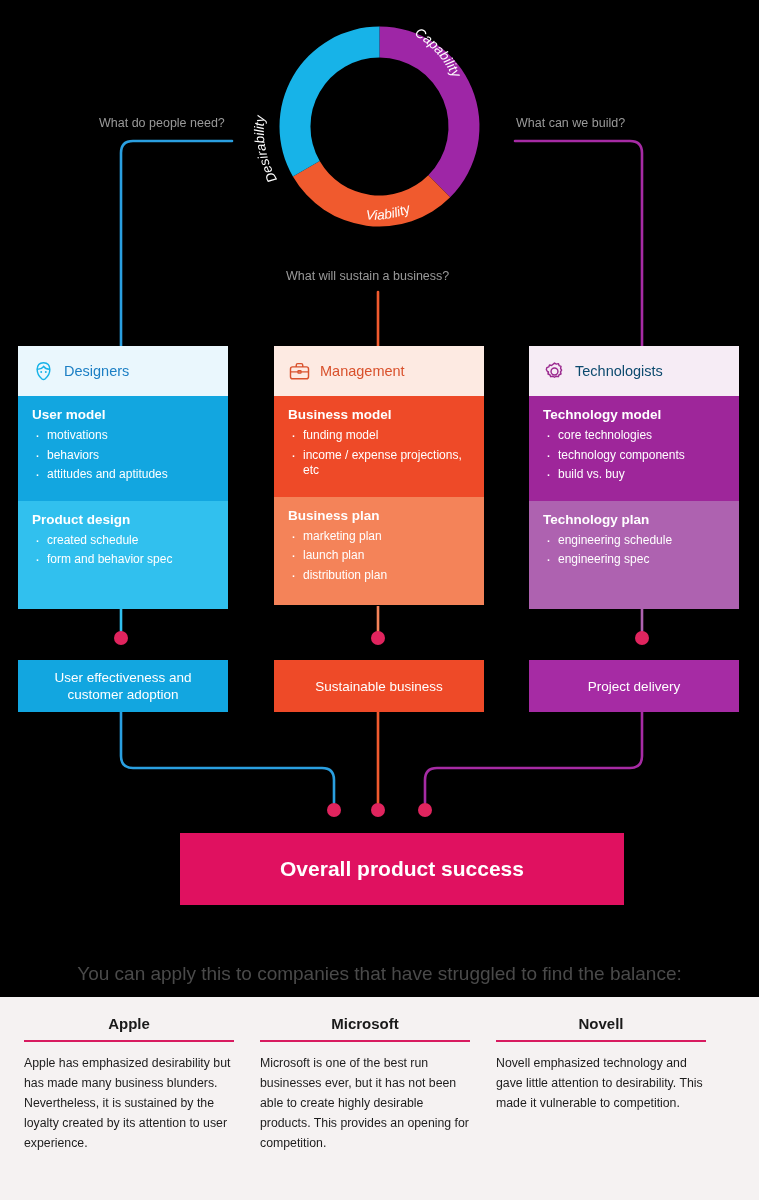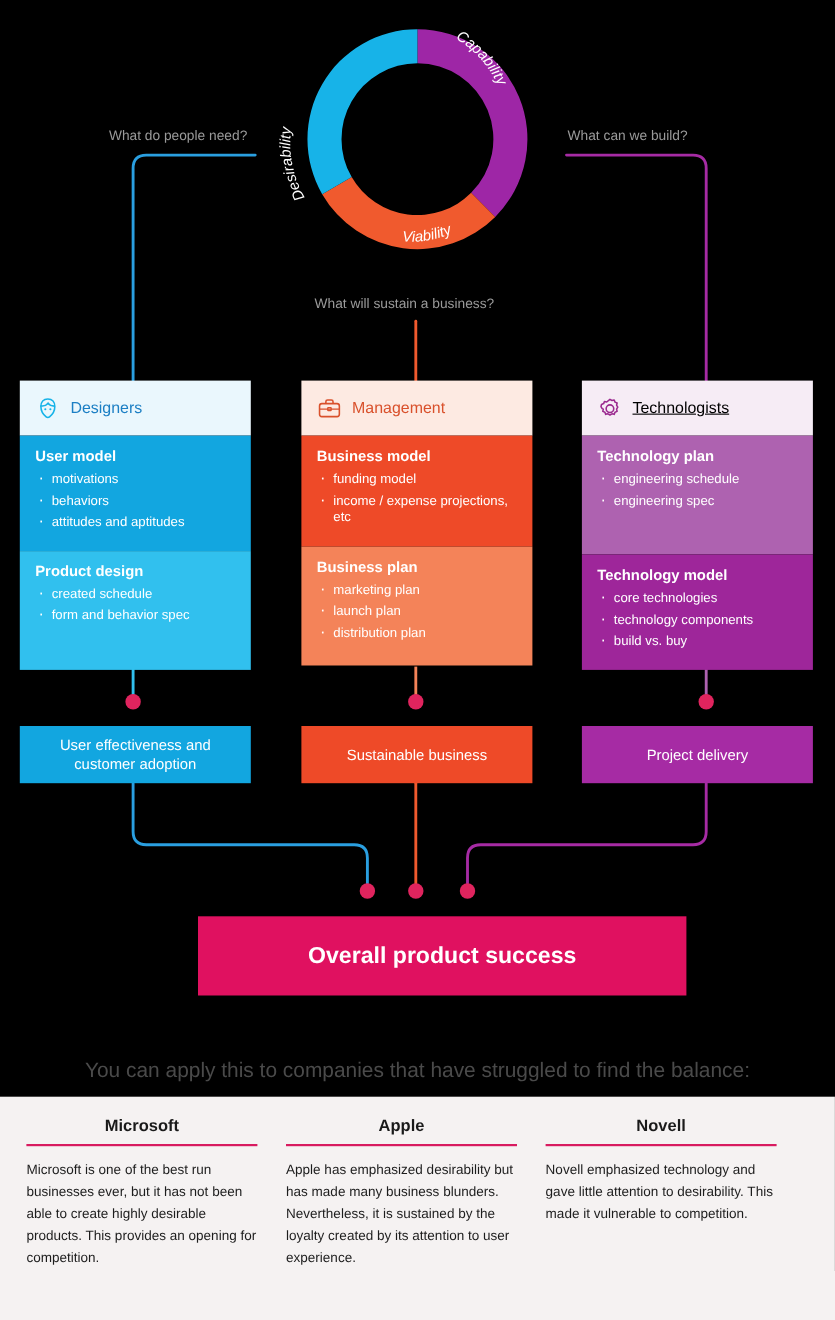--- a/index.html
+++ b/index.html
@@ -65,21 +65,21 @@
   .card-a .card-head .title { color: #1c7fc4; }
   .card-a .sec-1 { background: #12a6e0; }
   .card-a .sec-2 { background: #31c0ee; height: 108px; }
   
   .card-b .card-head { background: #fdeae2; }
   .card-b .card-head .title { color: #d9512c; }
   .card-b .sec-1 { background: #ee4a28; }
   .card-b .sec-2 { background: #f48359; height: 108px; }
   
   .card-c .card-head { background: #f6ecf5; }
-  .card-c .card-head .title { color: #000000; text-decoration: underline; }
+  .card-c .card-head .title { color: #0c4a6e; }
   .card-c .sec-1 { background: #9e269a; }
   .card-c .sec-2 { background: #ae62b0; height: 108px; }
 
   
   .outcome {
     position: absolute; width: 210px; height: 52px;
     display: flex; align-items: center; justify-content: center; text-align: center;
     color: #ffffff; font-size: 13.5px; line-height: 17px; padding: 0 8px;
   }
   .out-a { left: 18px;  top: 660px; background: #12a6e0; }
@@ -228,56 +228,56 @@
   </div>
 
   <div class="card card-c">
     <div class="card-head">
       <svg class="ico" viewBox="0 0 24 24">
         <path d="M12 3.2l1.9 1.1 2.1-.5 .8 2 2 .8-.5 2.1 1.1 1.9-1.1 1.9 .5 2.1-2 .8-.8 2-2.1-.5-1.9 1.1-1.9-1.1-2.1 .5-.8-2-2-.8 .5-2.1L4.6 12l-1.1-1.9 .5-2.1 2-.8 .8-2 2.1 .5z" fill="none" stroke="#9b2a8f" stroke-width="1.5" stroke-linejoin="round"></path>
         <circle cx="12" cy="12" r="3.6" fill="none" stroke="#9b2a8f" stroke-width="1.5"></circle>
       </svg>
       <span class="title">Technologists</span>
     </div>
-    <div class="sec sec-2">
-      <h4>Technology plan</h4>
-      <ul>
-        <li>engineering schedule</li>
-        <li>engineering spec</li>
-      </ul>
-    </div>
     <div class="sec sec-1">
       <h4>Technology model</h4>
       <ul>
         <li>core technologies</li>
         <li>technology components</li>
         <li>build vs. buy</li>
       </ul>
     </div>
+    <div class="sec sec-2">
+      <h4>Technology plan</h4>
+      <ul>
+        <li>engineering schedule</li>
+        <li>engineering spec</li>
+      </ul>
+    </div>
   </div>
 
   <div class="outcome out-a">User effectiveness and customer adoption</div>
   <div class="outcome out-b">Sustainable business</div>
   <div class="outcome out-c">Project delivery</div>
 
   <div class="final">Overall product success</div>
 
   <div class="caption">You can apply this to companies that have struggled to find the balance:</div>
 
   <div class="panel">
+    <div class="company">
+      <div class="name">Apple</div>
+      <div class="rule"></div>
+      <div class="body">Apple has emphasized desirability but has made many business blunders. Nevertheless, it is sustained by the loyalty created by its attention to user experience.</div>
+    </div>
     <div class="company">
       <div class="name">Microsoft</div>
       <div class="rule"></div>
       <div class="body">Microsoft is one of the best run businesses ever, but it has not been able to create highly desirable products. This provides an opening for competition.</div>
     </div>
     <div class="company">
-      <div class="name">Apple</div>
-      <div class="rule"></div>
-      <div class="body">Apple has emphasized desirability but has made many business blunders. Nevertheless, it is sustained by the loyalty created by its attention to user experience.</div>
-    </div>
-    <div class="company">
       <div class="name">Novell</div>
       <div class="rule"></div>
       <div class="body">Novell emphasized technology and gave little attention to desirability. This made it vulnerable to competition.</div>
     </div>
   </div>
 
 </div>
 
 </body></html>

